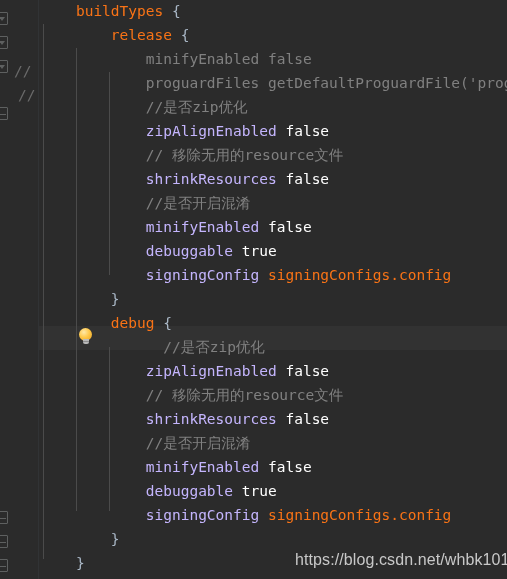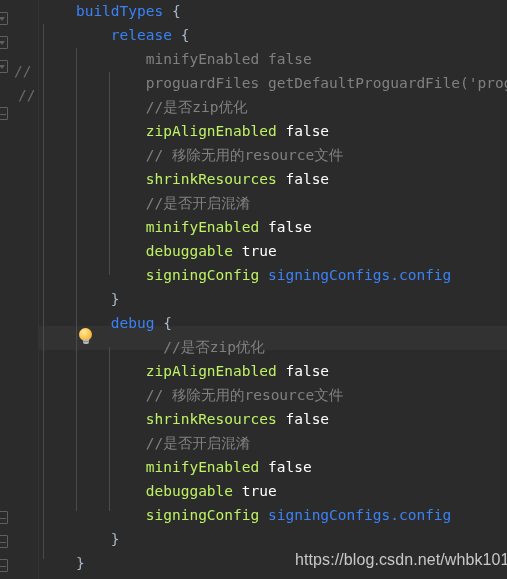--- a/index.html
+++ b/index.html
@@ -102,22 +102,22 @@
     white-space: pre;
   }
   .line {
     position: absolute;
     left: 0;
     height: 23.7px;
     line-height: 23.7px;
     white-space: pre;
   }
   .tok { white-space: pre; }
-  .t-default  { color: #3b82f6; }
-  .t-prop     { color: #bef264; }
+  .t-default  { color: #f97316; }
+  .t-prop     { color: #c4b5fd; }
   .t-bool     { color: #ffffff; }
   .t-comment  { color: #808080; }
   .t-brace    { color: #a9b7c6; }
 
   
   #lightbulb {
     position: absolute;
     z-index: 6;
     width: 15px;
     height: 18px;

